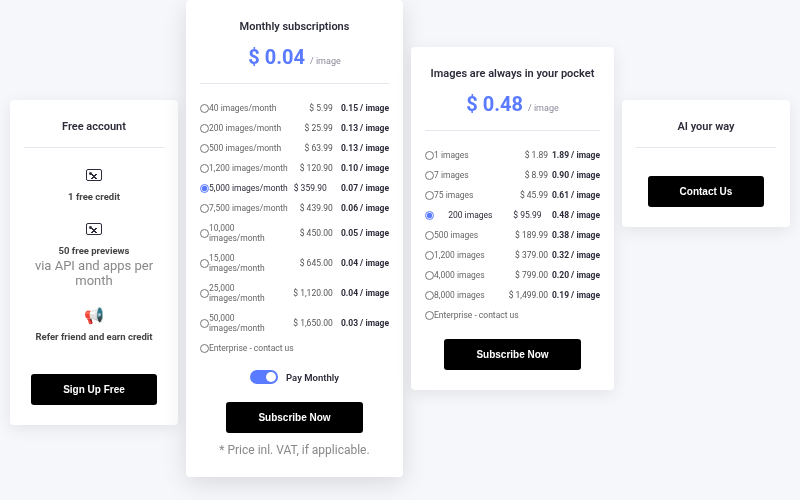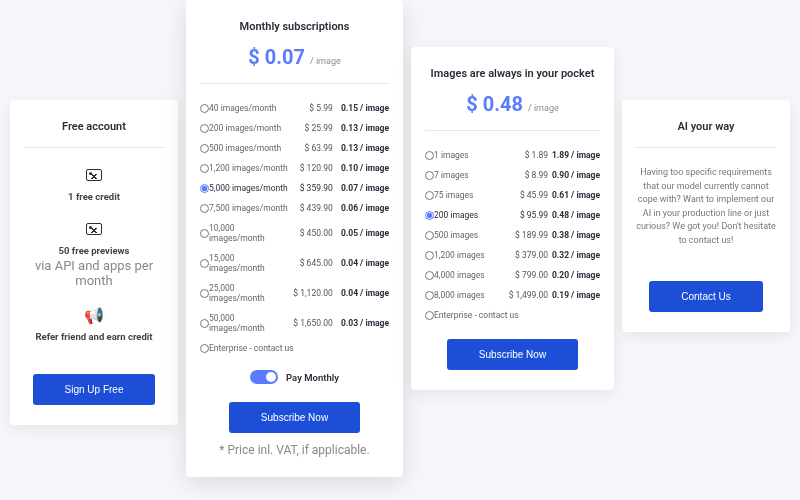--- a/index.html
+++ b/index.html
@@ -65,26 +65,26 @@
   .feature-block .icon {
     font-size: 16px;
     color: #2c2c3a;
     display: block;
     margin-bottom: 6px;
   }
   .feature-block strong { font-weight: 700; font-size: 9.5px; }
   .feature-block .sub { color: #888; font-size: 13px; margin-top: 2px; }
   .btn {
     display: inline-block;
-    background: #1d4ed8;
+    background: #000000;
     color: #fff;
     border: none;
     padding: 10px 32px;
     font-size: 10px;
-    font-weight: 400;
+    font-weight: 700;
     border-radius: 3px;
     cursor: pointer;
     margin-top: 14px;
   }
   .options {
     text-align: left;
     font-size: 8.5px;
     color: #555;
   }
   .opt-row {
@@ -95,21 +95,21 @@
   }
   .opt-row input[type=radio] {
     width: 9px;
     height: 9px;
     accent-color: #5a7bff;
   }
   .opt-label { flex: 1.4; color: #666; }
   .opt-price { flex: 0.8; text-align: right; color: #555; }
   .opt-per { flex: 1; text-align: right; font-weight: 700; color: #2c2c3a; }
   .opt-row.active .opt-label,
-  .opt-row.active .opt-price { color: #2c2c3a; }
+  .opt-row.active .opt-price { color: #2c2c3a; text-align: center; }
   .toggle-row {
     display: flex;
     align-items: center;
     justify-content: center;
     gap: 8px;
     margin: 12px 0 4px;
     font-size: 9.5px;
     font-weight: 600;
     color: #2c2c3a;
   }
@@ -169,21 +169,21 @@
         <div class="feature-block"><span class="icon"><span class="img-icon"></span></span><strong>1 free credit</strong></div>
         <div class="feature-block"><span class="icon"><span class="img-icon"></span></span><strong>50 free previews</strong><div class="sub">via API and apps per month</div></div>
         <div class="feature-block"><span class="icon">📢</span><strong>Refer friend and earn credit</strong></div>
       </div>
     <button class="btn">Sign Up Free</button>
   </div>
 
   <div class="card featured">
     <h3>Monthly subscriptions</h3>
     <div class="price">
-      <span>$ 0.07</span>
+      <span>$ 0.04</span>
       <span class="per">/ image</span>
     </div>
     <hr class="divider">
     <div class="options" id="monthly-options">
         <label class="opt-row">
           <input type="radio" name="monthly" style="">
           <span class="opt-label">40 images/month</span>
           <span class="opt-price">$ 5.99</span>
           <span class="opt-per">0.15 / image</span>
         </label>
@@ -314,17 +314,16 @@
           <input type="radio" name="pocket" style="">
           <span class="opt-label" style="flex:3">Enterprise - contact us</span>
         </label>
       </div>
     <button class="btn">Subscribe Now</button>
   </div>
 
   <div class="card">
     <h3>AI your way</h3>
     <hr class="divider">
-    <div class="desc">Having too specific requirements that our model currently cannot cope with? Want to implement our AI in your production line or just curious? We got you! Don't hesitate to contact us!</div>
     <button class="btn">Contact Us</button>
   </div>
 
 </div>
 
 </body></html>

